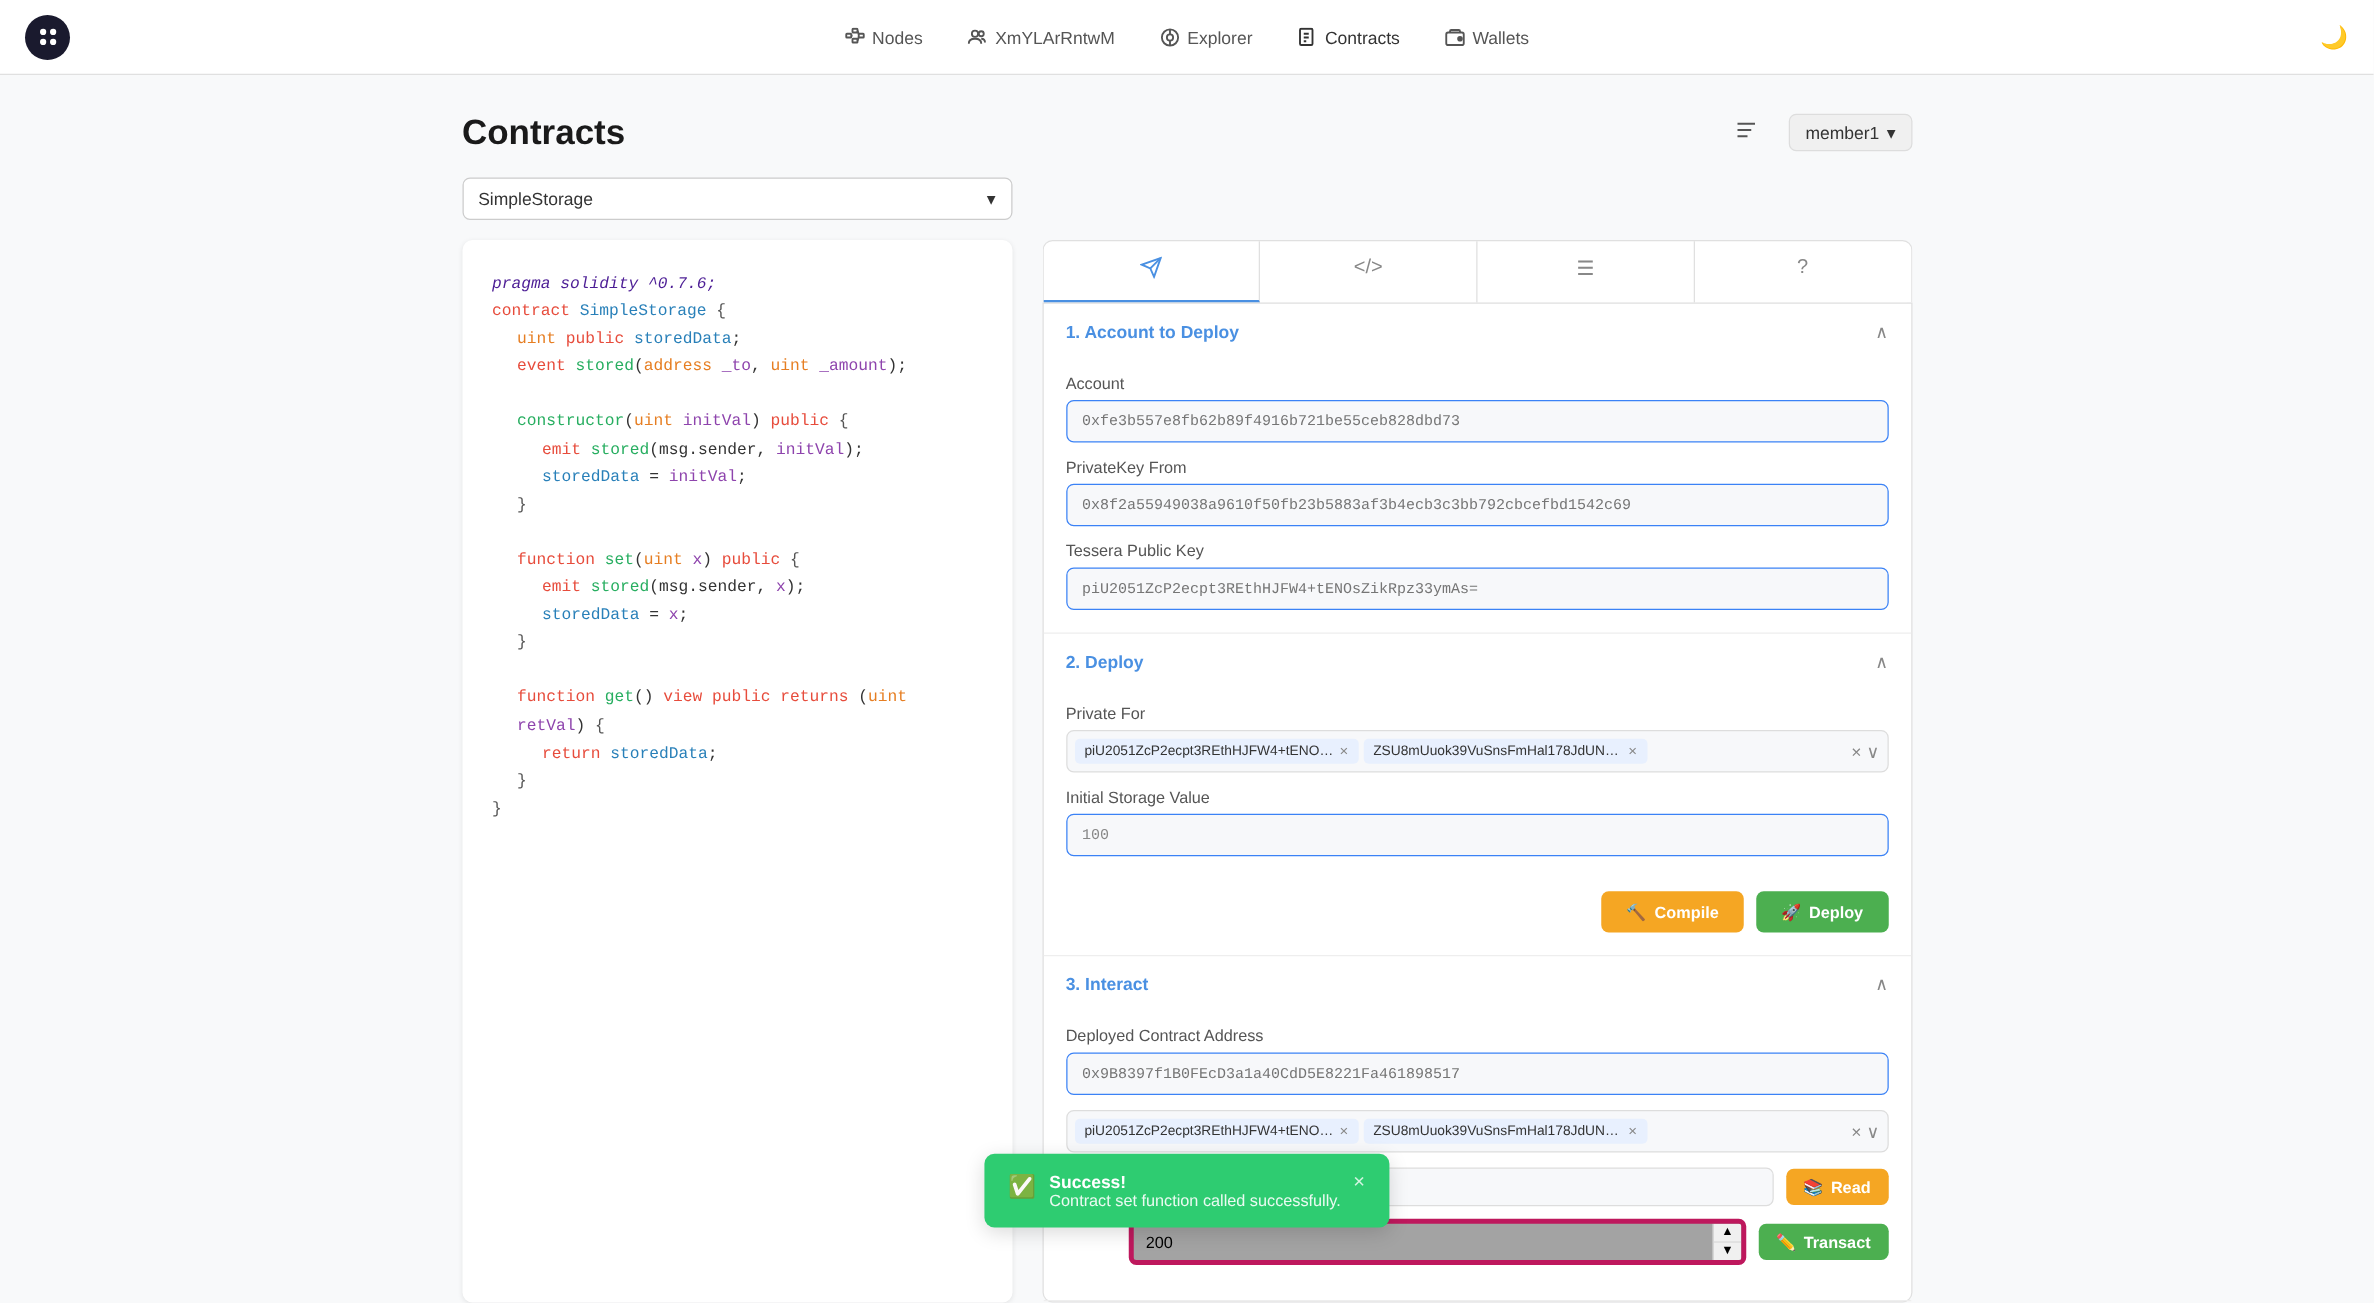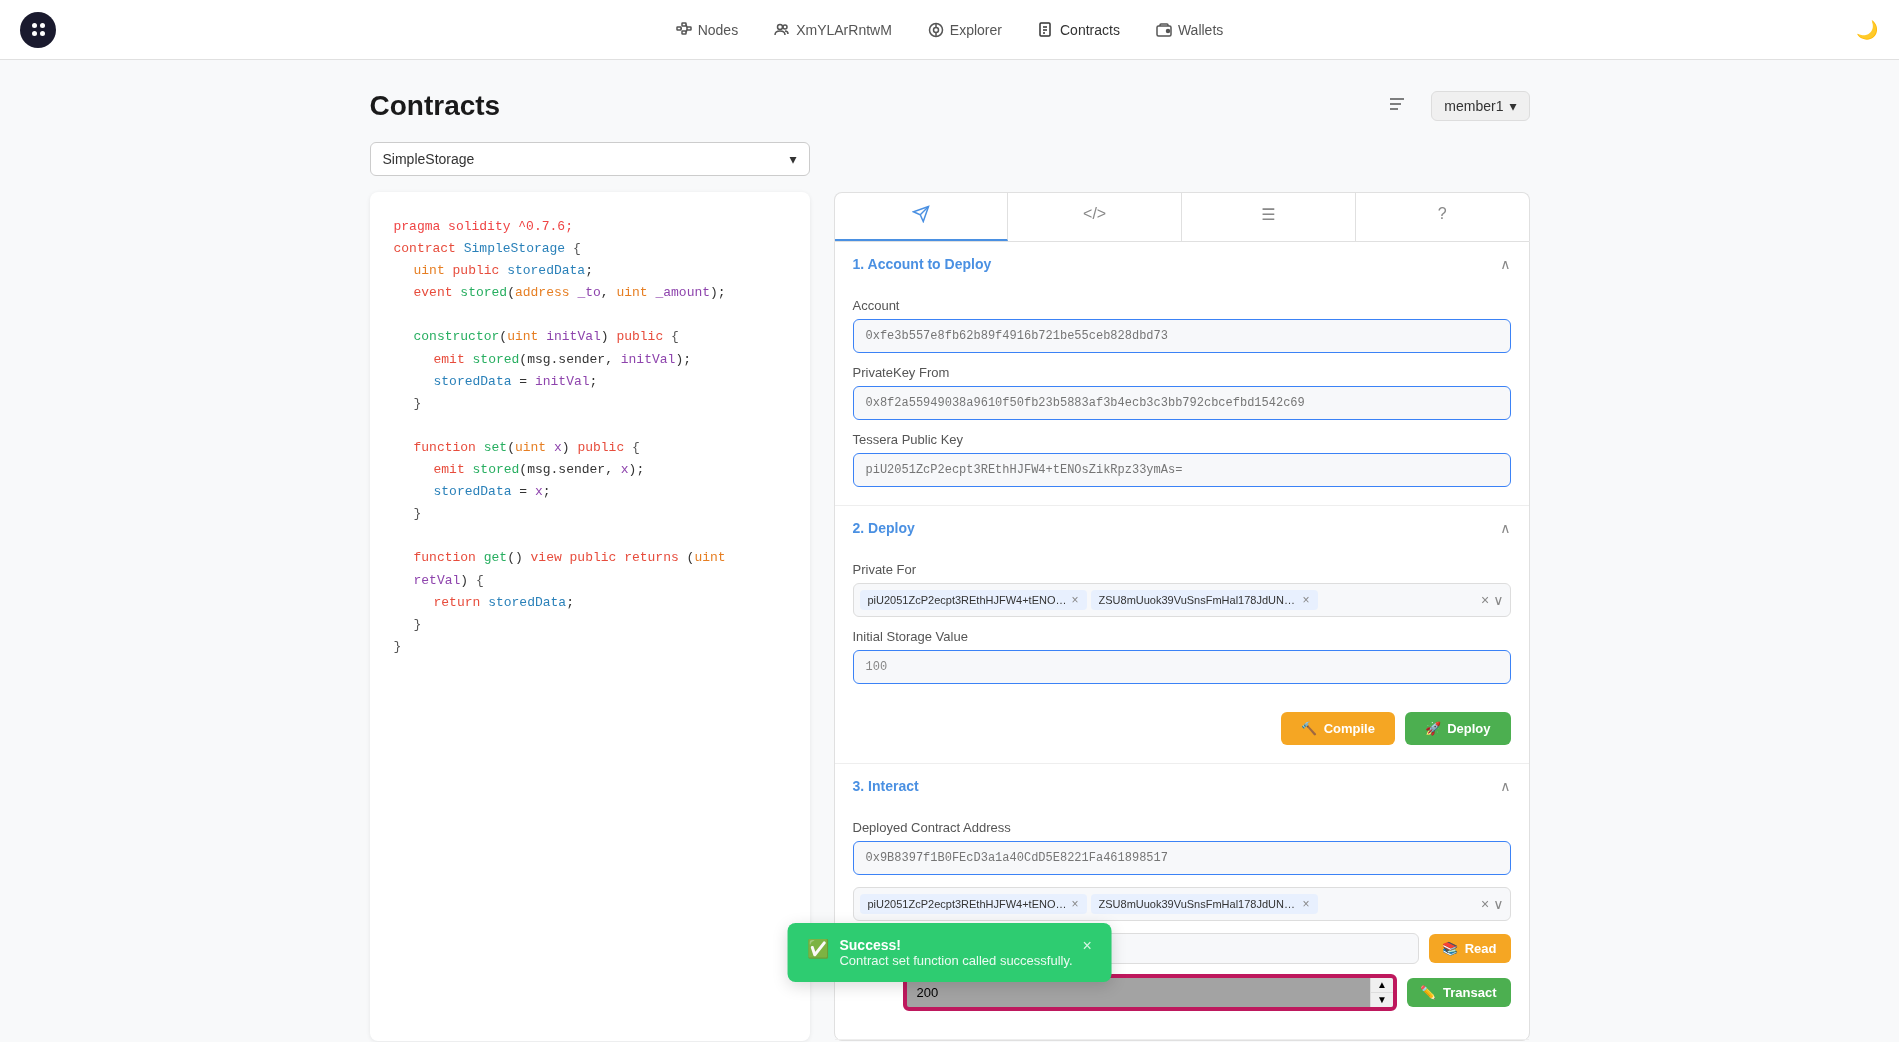--- a/index.html
+++ b/index.html
@@ -57,21 +57,21 @@
 
     
     .content-area { display: flex; gap: 24px; }
 
     
     .code-panel {
       flex: 0 0 440px; background: #fff; border-radius: 8px;
       box-shadow: 0 1px 4px rgba(0,0,0,0.08); padding: 24px; min-height: 380px;
     }
     .code-block { font-family: 'Courier New', monospace; font-size: 13px; line-height: 1.7; }
-    .c-pragma { color: #ef4444; }
+    .c-pragma { color: #4c1d95; font-style: italic; }
     .c-keyword { color: #e74c3c; }
     .c-type { color: #e67e22; }
     .c-name { color: #2980b9; }
     .c-fn { color: #27ae60; }
     .c-param { color: #8e44ad; }
     .c-bracket { color: #555; }
     .indent1 { margin-left: 20px; }
     .indent2 { margin-left: 40px; }
 
     

